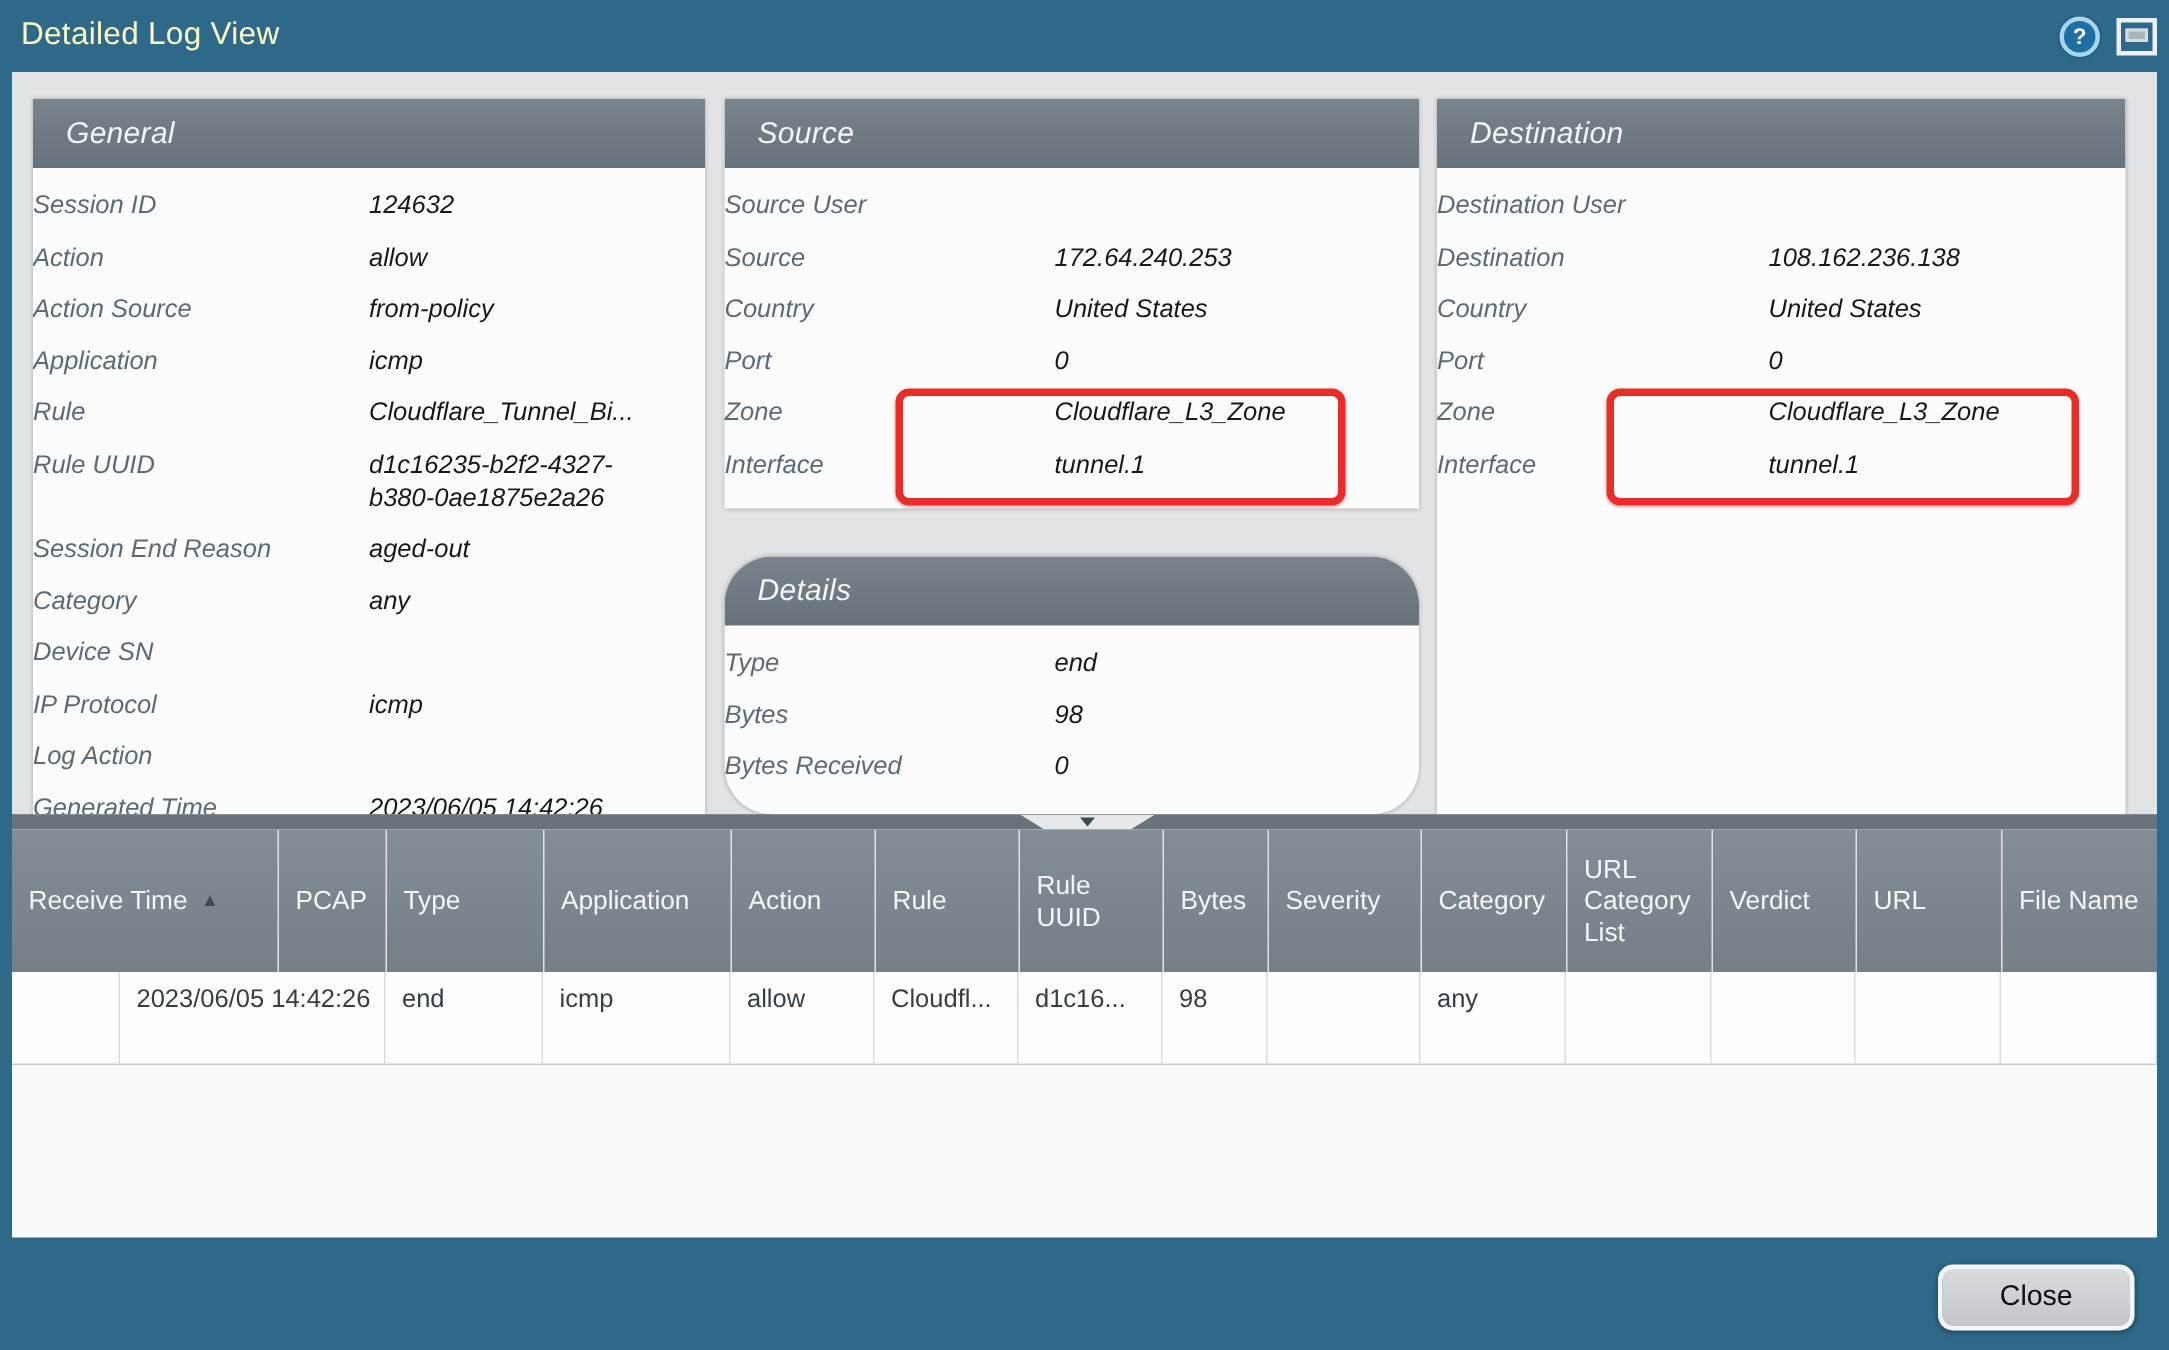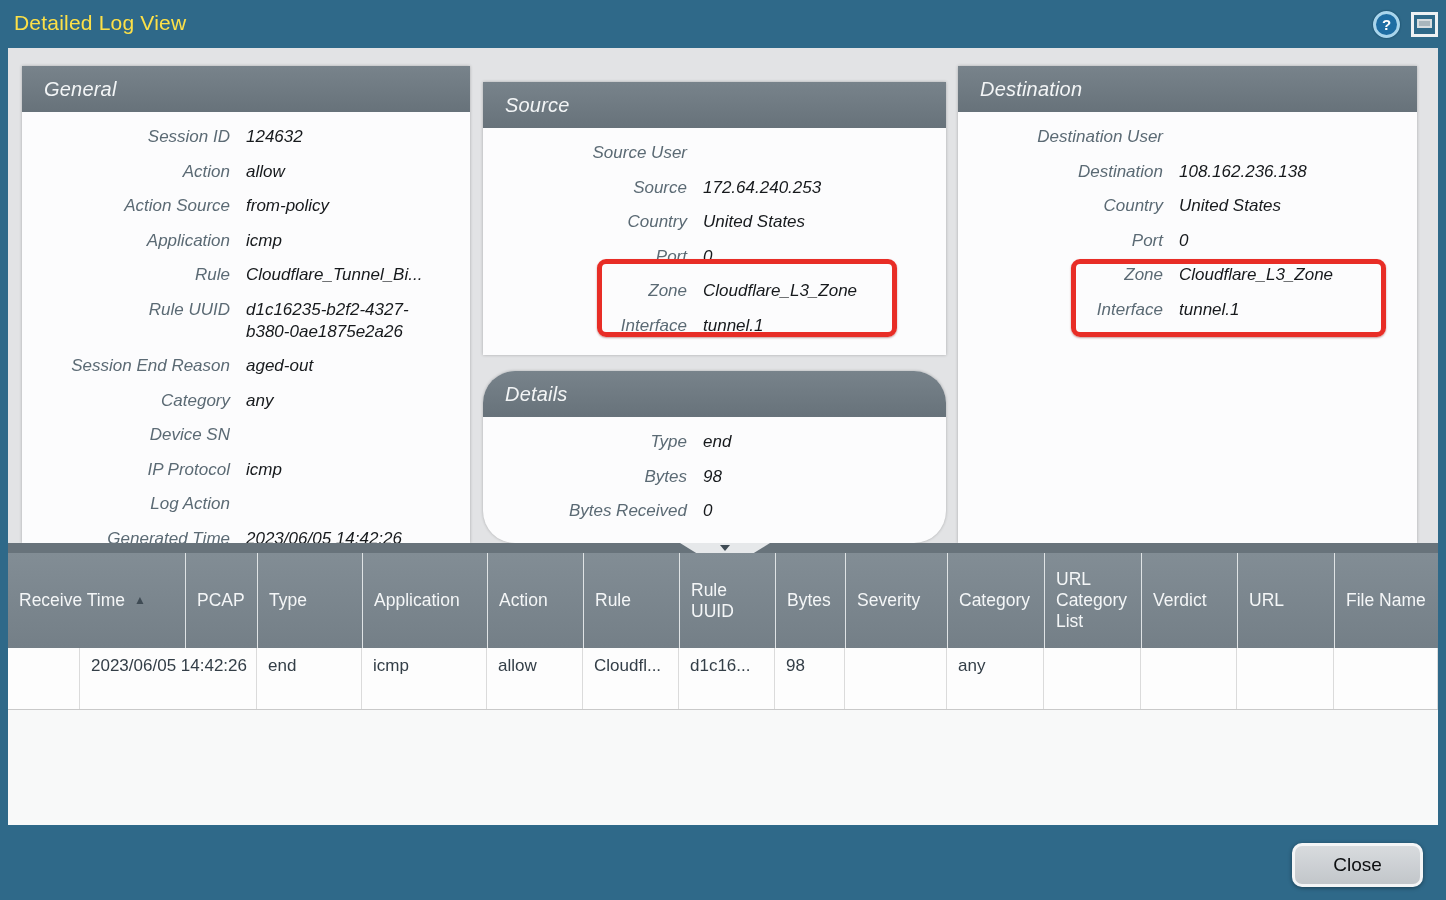--- a/index.html
+++ b/index.html
@@ -5,42 +5,42 @@
   * { margin:0; padding:0; box-sizing:border-box; }
   html,body { width:1446px; height:900px; }
   body {
     font-family:"Liberation Sans", sans-serif;
     background:#2f6989;
     position:relative;
     overflow:hidden;
   }
   
   .titlebar { position:absolute; left:0; top:0; width:1446px; height:48px; }
-  .title { position:absolute; left:14px; top:11px; font-size:21px; color:#fde047; letter-spacing:.2px; }
+  .title { position:absolute; left:14px; top:11px; font-size:21px; color:#fef9c3; letter-spacing:.2px; }
   .help-icon {
     position:absolute; left:1373px; top:11px; width:27px; height:27px; border-radius:50%;
     background:#1e6da3; border:3px solid #a9d5ec; color:#fff; font-weight:bold;
     font-size:15px; text-align:center; line-height:21px; box-shadow:0 0 2px #0a3a55;
   }
   .window-icon { position:absolute; left:1411px; top:12px; width:27px; height:25px; border:3px solid #eef1f3; background:transparent; }
   .window-icon .inner { position:absolute; left:3px; top:4px; width:15px; height:9px; border:2px solid #d8dde0; background:#a9b6bd; }
 
   
   .content-top { position:absolute; left:8px; top:48px; width:1430px; height:495px; background:#e2e3e5; overflow:hidden;font-style:italic; }
   .panel { position:absolute; background:#fcfcfd; overflow:hidden; box-shadow:0 0 3px rgba(0,0,0,.25); }
   .panel-header {
     height:46px; background:linear-gradient(#78838b,#67727a); color:#f3f5f6;
     font-size:20px; line-height:46px; padding-left:22px; letter-spacing:.2px;
   }
   .panel-body { padding-top:14px; }
   .field-row { display:flex; margin-bottom:12.5px; }
-  .field-label { width:var(--labelw,206px); text-align:right; color:#5b6a74; font-size:17px; line-height:22px; flex:none; }
+  .field-label { width:var(--labelw,206px); text-align:left; color:#5b6a74; font-size:17px; line-height:22px; flex:none; }
   .field-value { margin-left:16px; color:#16191c; font-size:17px; line-height:22px; flex:1; padding-right:24px; }
   .panel-general     { left:14px;  top:18px;  width:448px; height:477px; }
-  .panel-source      { left:475px; top:34px;  width:463px; height:273px; }
+  .panel-source      { left:475px; top:18px;  width:463px; height:273px; }
   .panel-details     { left:475px; top:323px; width:463px; height:172px;border-radius:32px; }
   .panel-destination { left:950px; top:18px;  width:459px; height:477px; }
 
   
   .highlight-box { position:absolute; border:5px solid #e82d26; border-radius:9px; box-shadow:0 1px 2px rgba(120,20,15,.4); pointer-events:none; }
   .hl-source      { left:589px;  top:211px; width:300px; height:78px; }
   .hl-destination { left:1063px; top:211px; width:315px; height:78px; }
 
   
   .splitter { position:absolute; left:8px; top:543px; width:1430px; height:10px; background:#68737b; }

